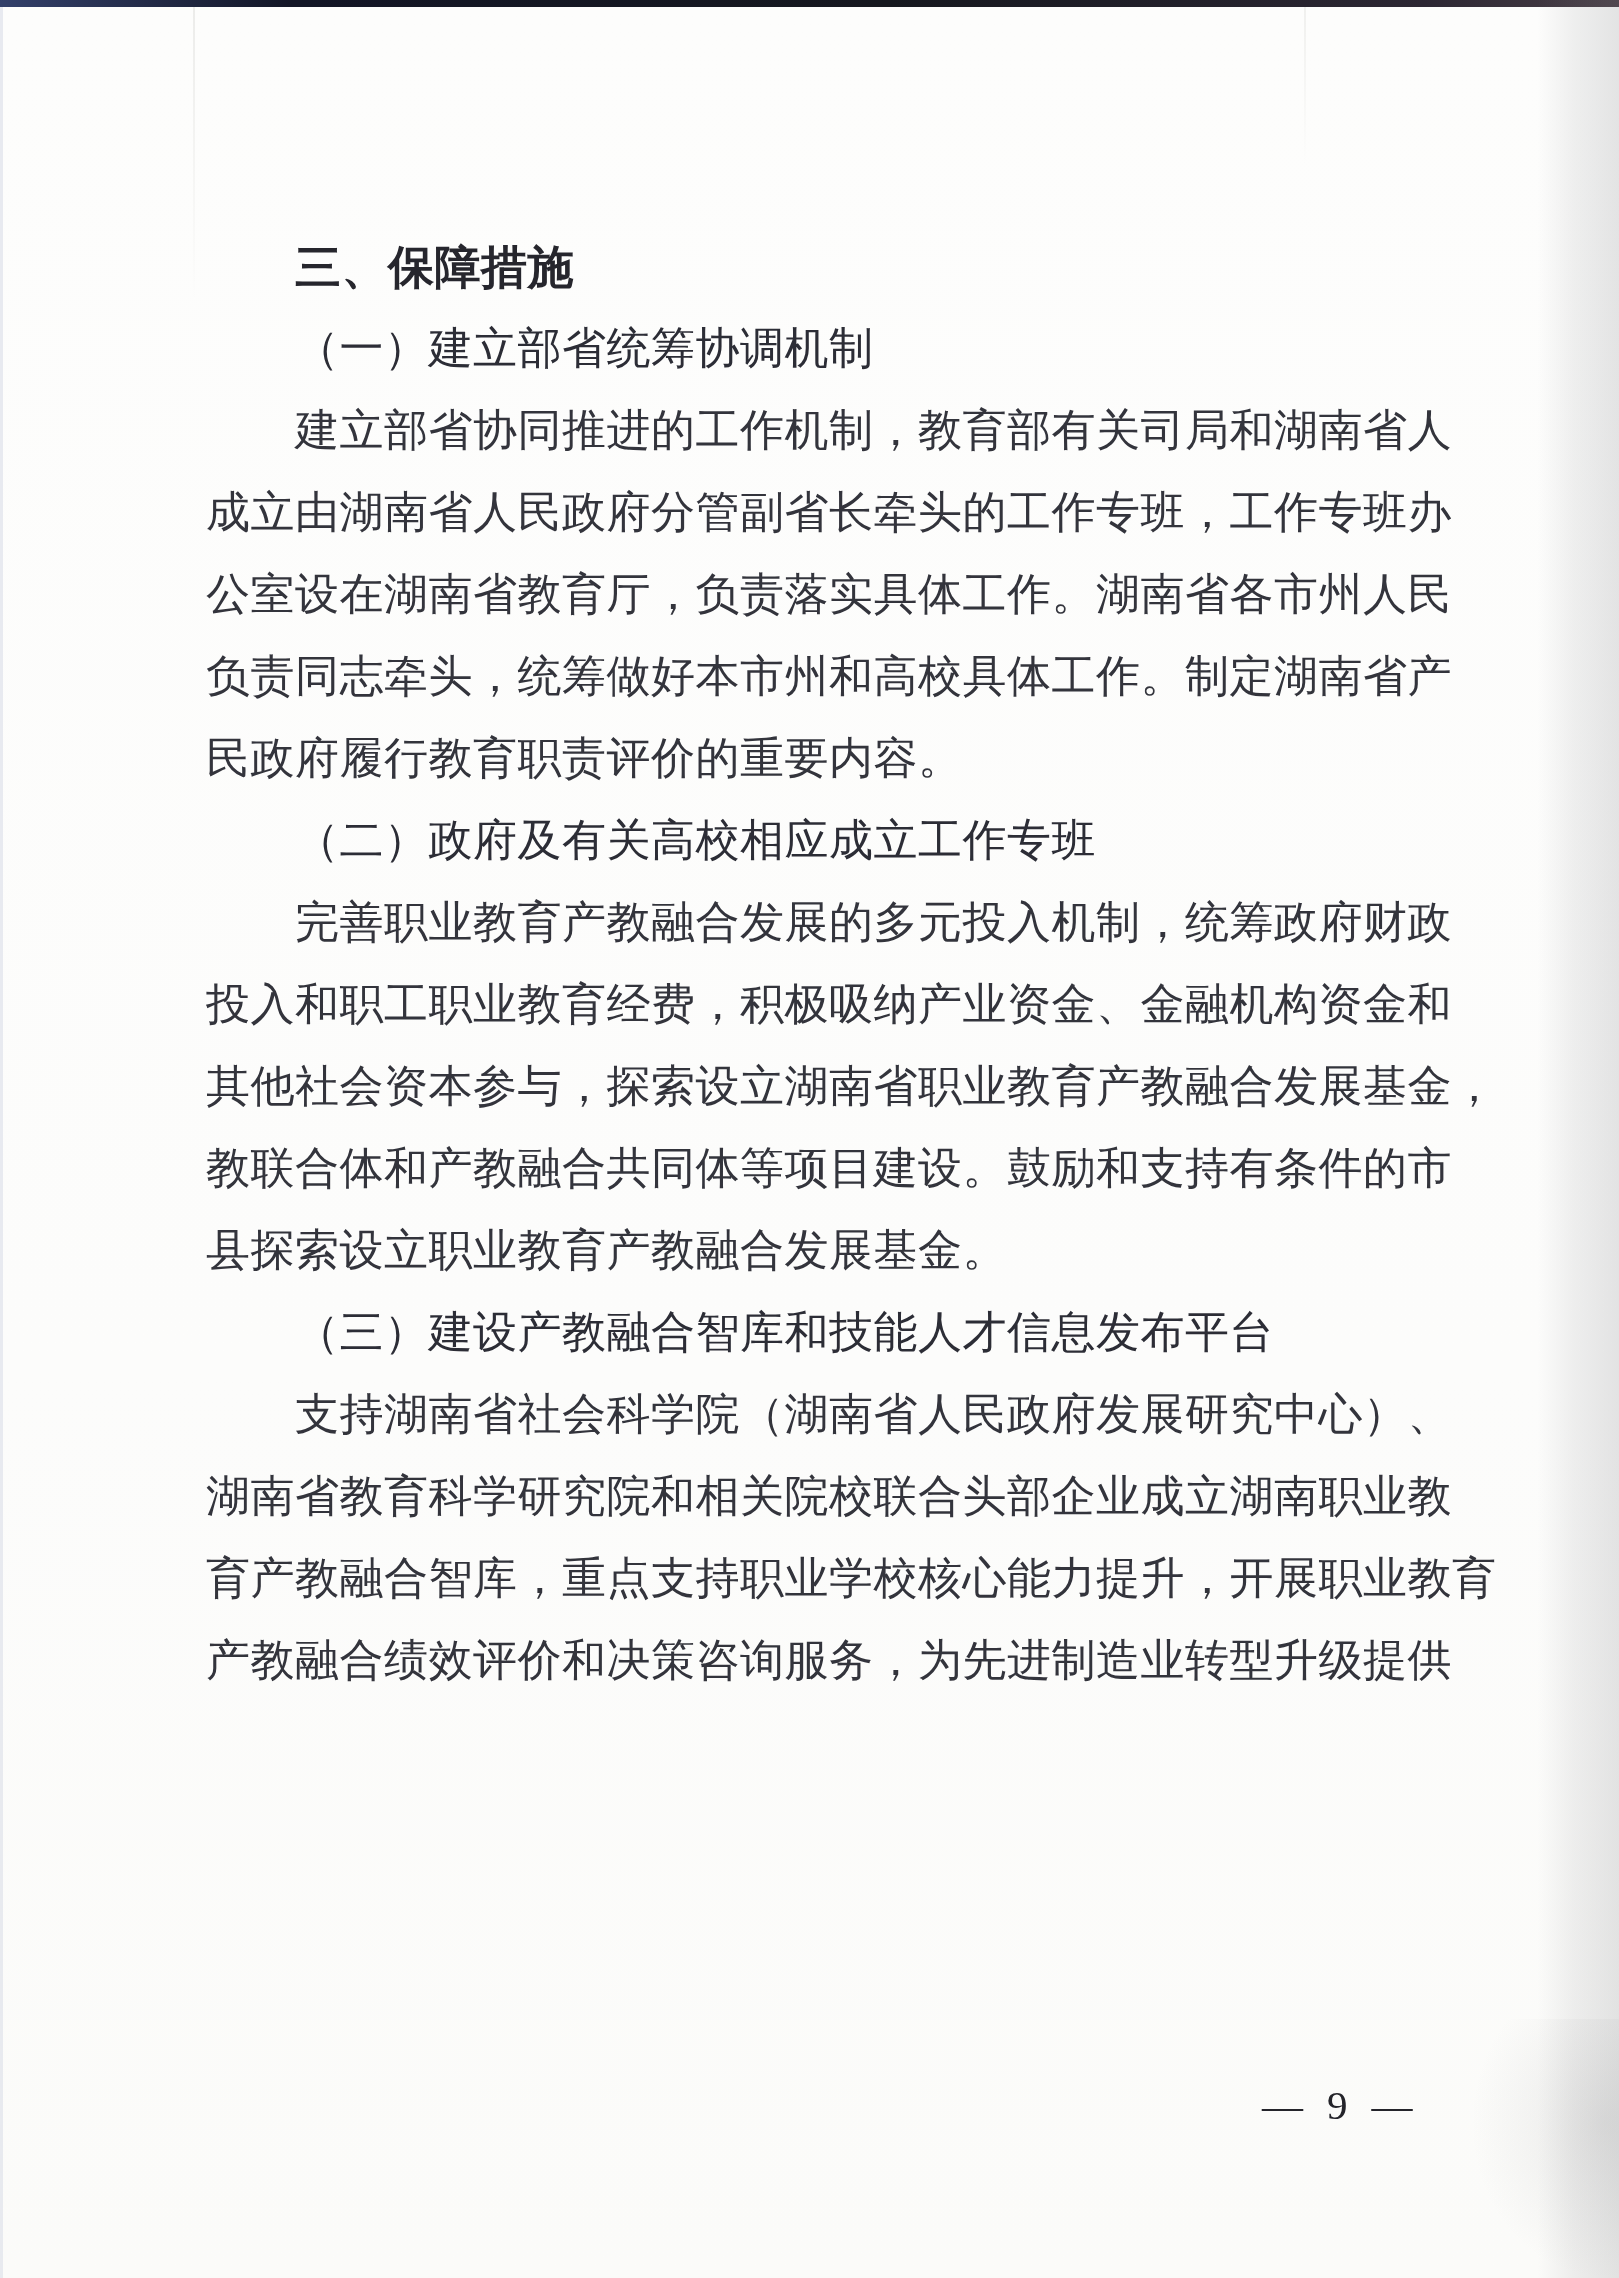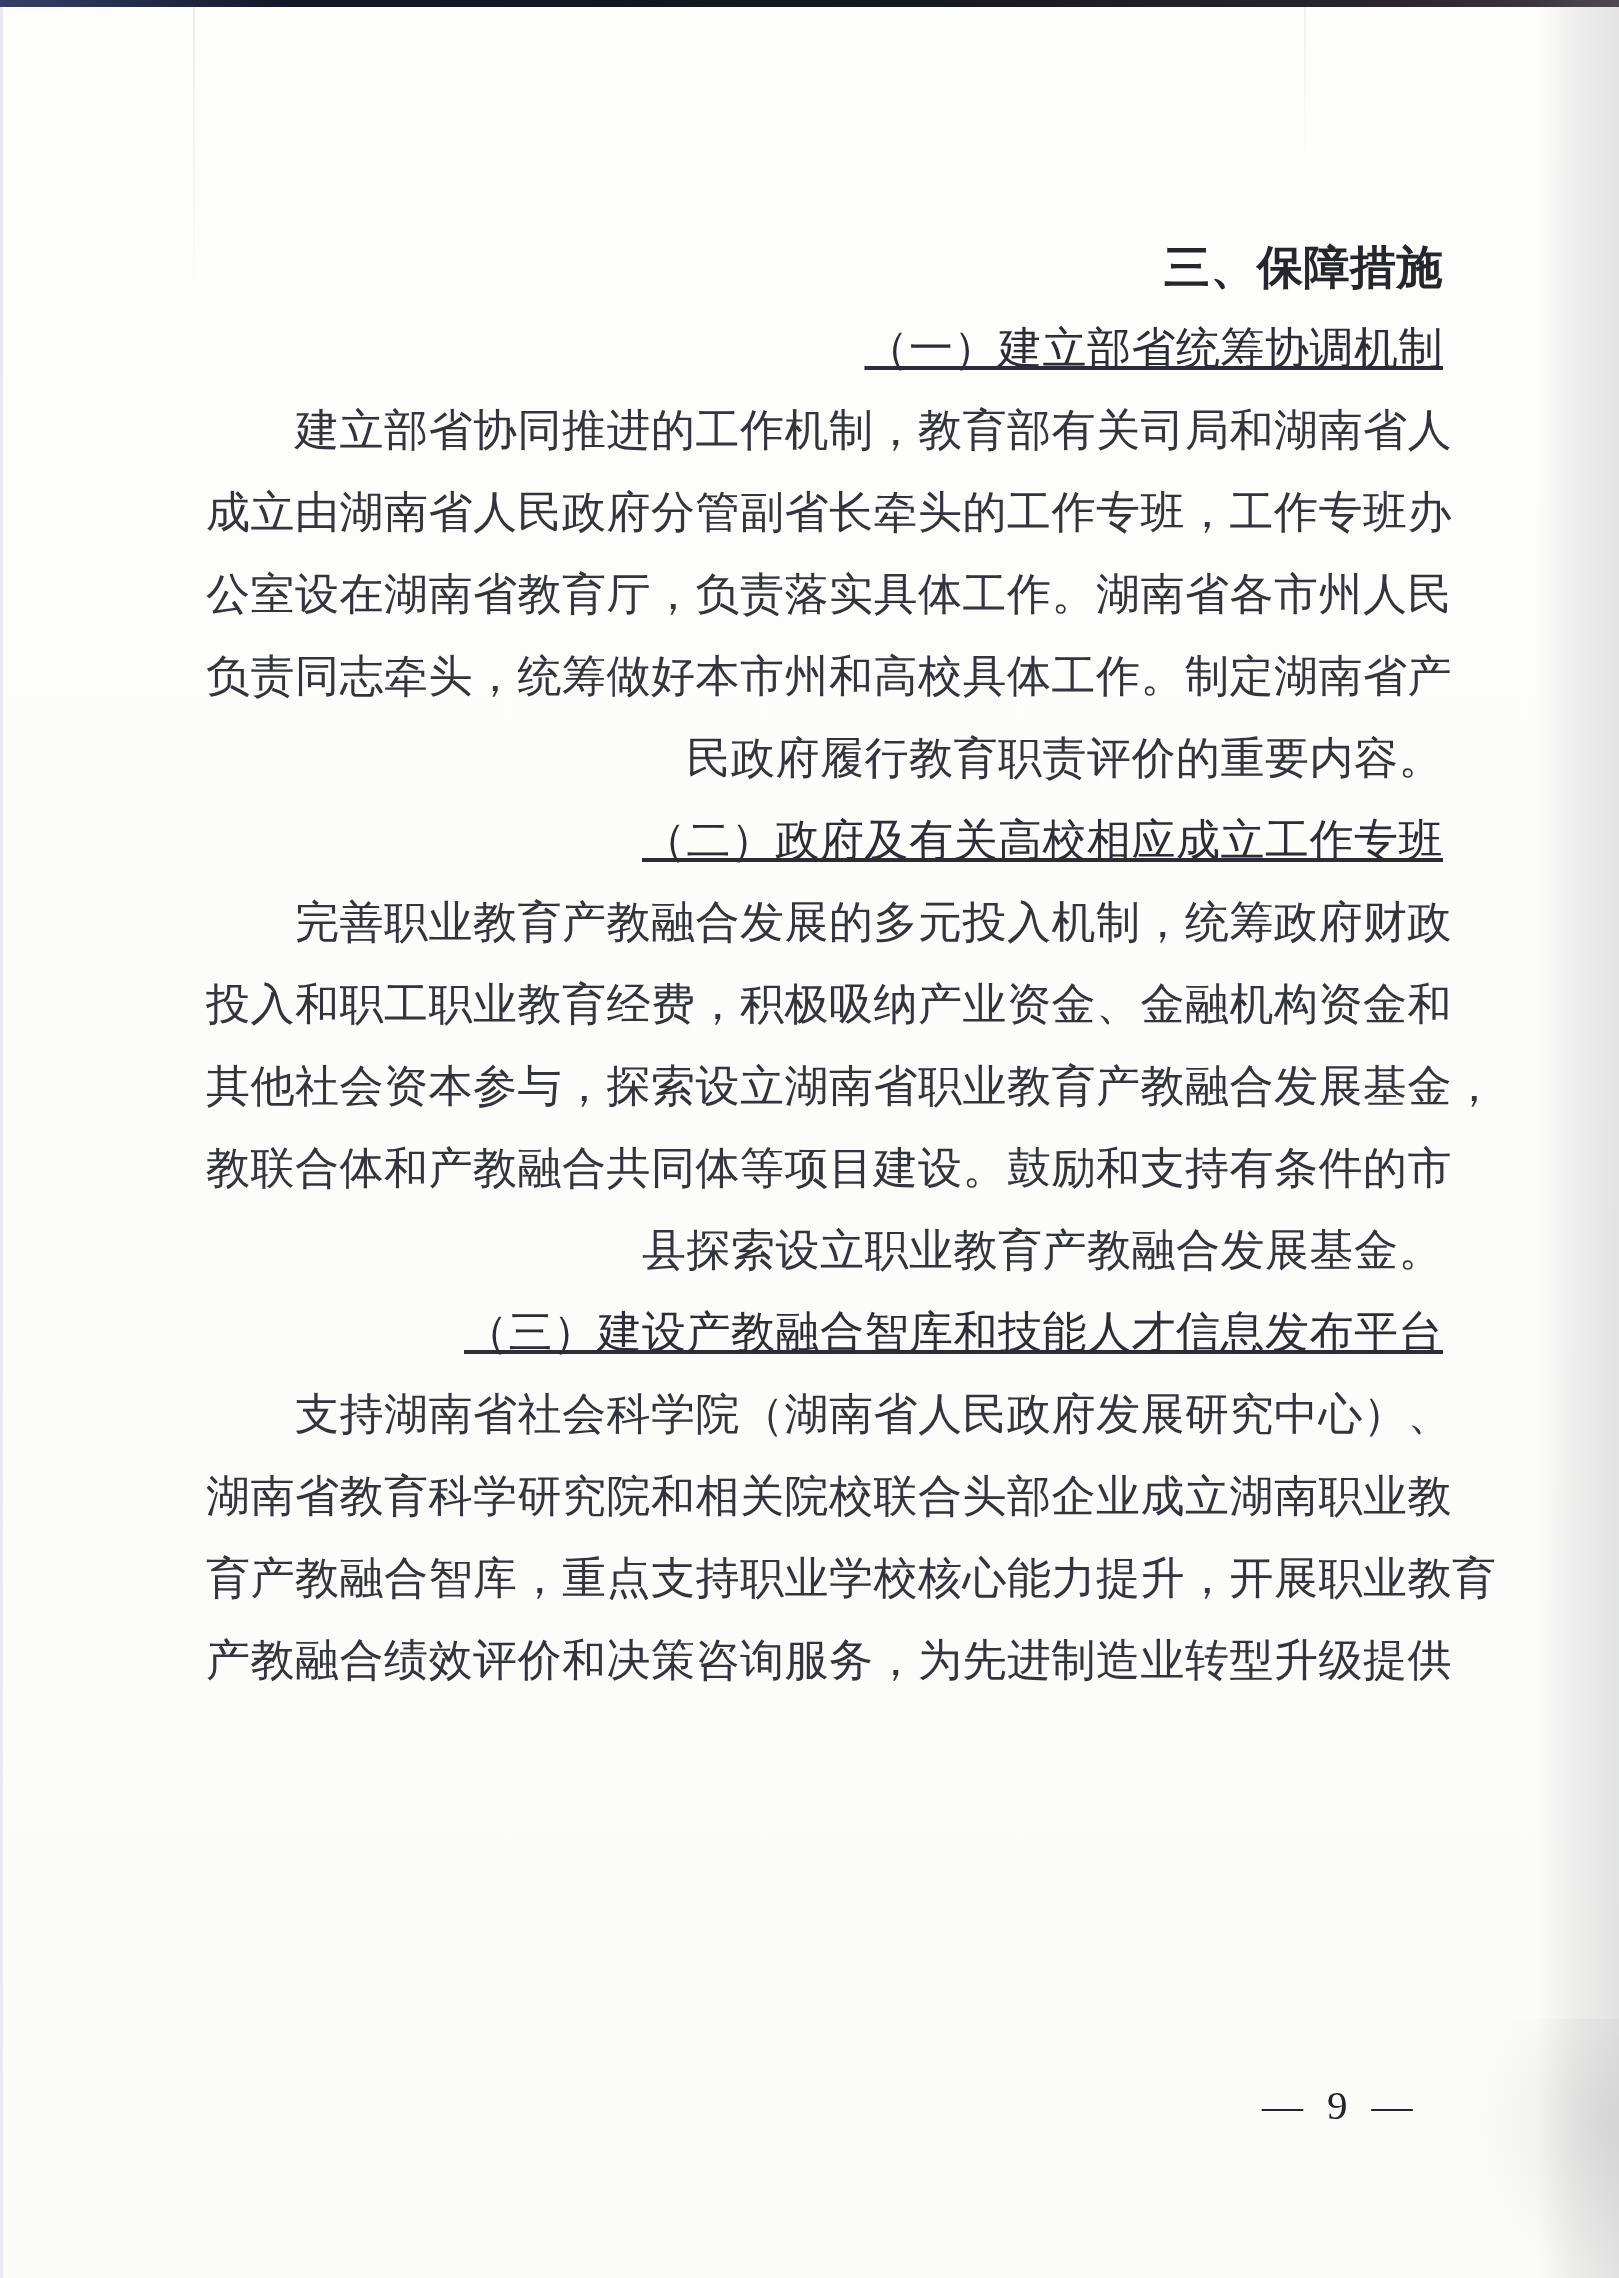--- a/index.html
+++ b/index.html
@@ -3,21 +3,20 @@
 <meta charset="utf-8">
 <style>
   html,body { margin:0; padding:0; background:#888; }
   .page {
     position:relative;
     width:1619px; height:2279px;
     margin:0 auto;
     background:linear-gradient(180deg,#fdfdfc 0%, #fcfcfb 60%, #fbfbf9 100%);
     overflow:hidden;
     font-family:"Liberation Serif", serif;
-    text-align:right;
   }
   
   .top-edge {
     position:absolute; top:0; left:0; width:100%; height:6.9px;
     background:linear-gradient(90deg,#33406a 0%, #131626 18%, #16181f 55%, #2c2733 88%, #4a3f47 100%);
   }
   .left-edge {
     position:absolute; top:6.9px; left:0; width:2.9px; height:2272px;
     background:#dde1e9; opacity:.65;
   }
@@ -53,21 +52,20 @@
     font-family:"Liberation Sans", sans-serif;
     font-weight:700;
     font-size:46px;
     color:#26262d;
     text-indent:89px;
   }
   .line.sub {
     font-family:"Liberation Serif", serif;
     color:#2c2d36;
     text-indent:89px;
-    text-decoration:underline;
   }
   .footer-pagenum {
     position:absolute; left:1262px; top:2076px;
     font-size:41px; line-height:59px;
     color:#24242a;
     letter-spacing:6.9px;
     font-family:"Liberation Serif", serif;
     white-space:nowrap;
   }
 </style>

